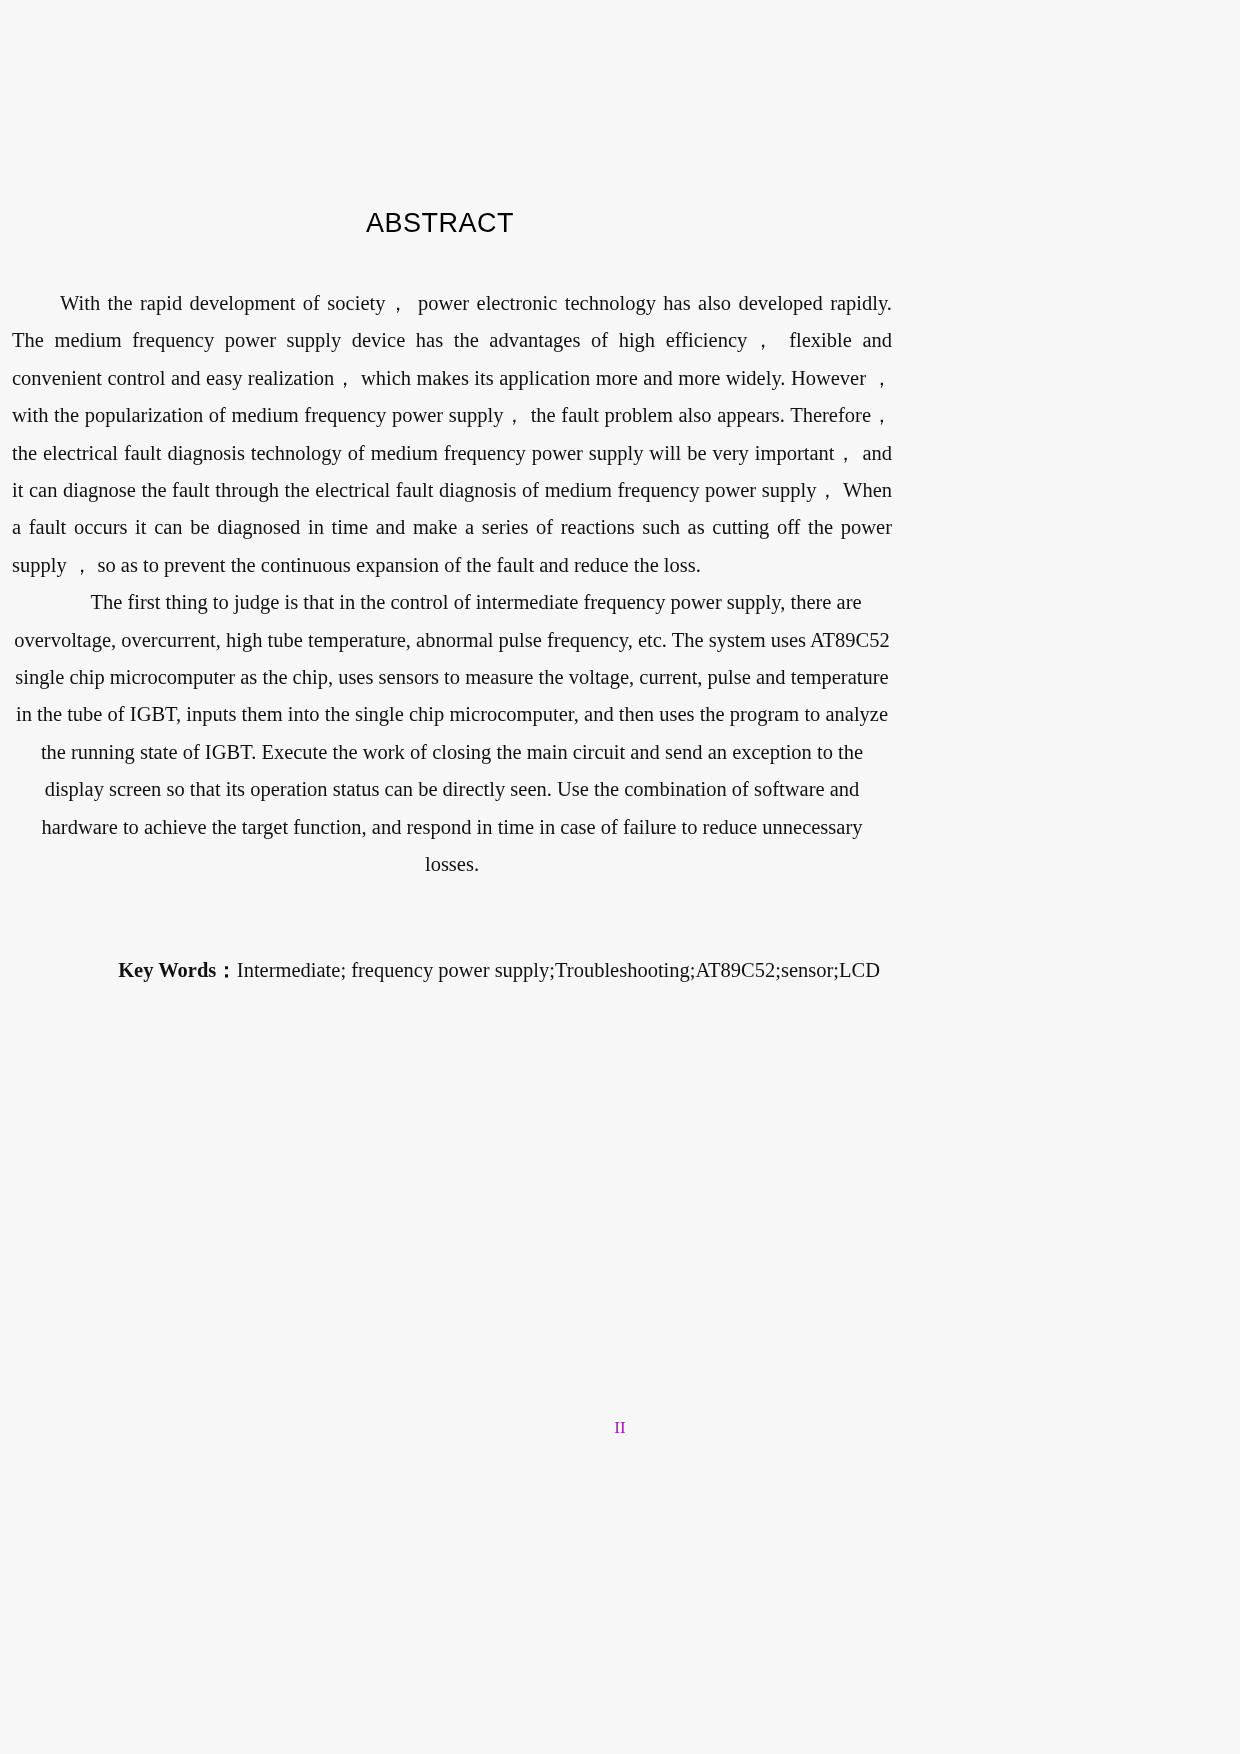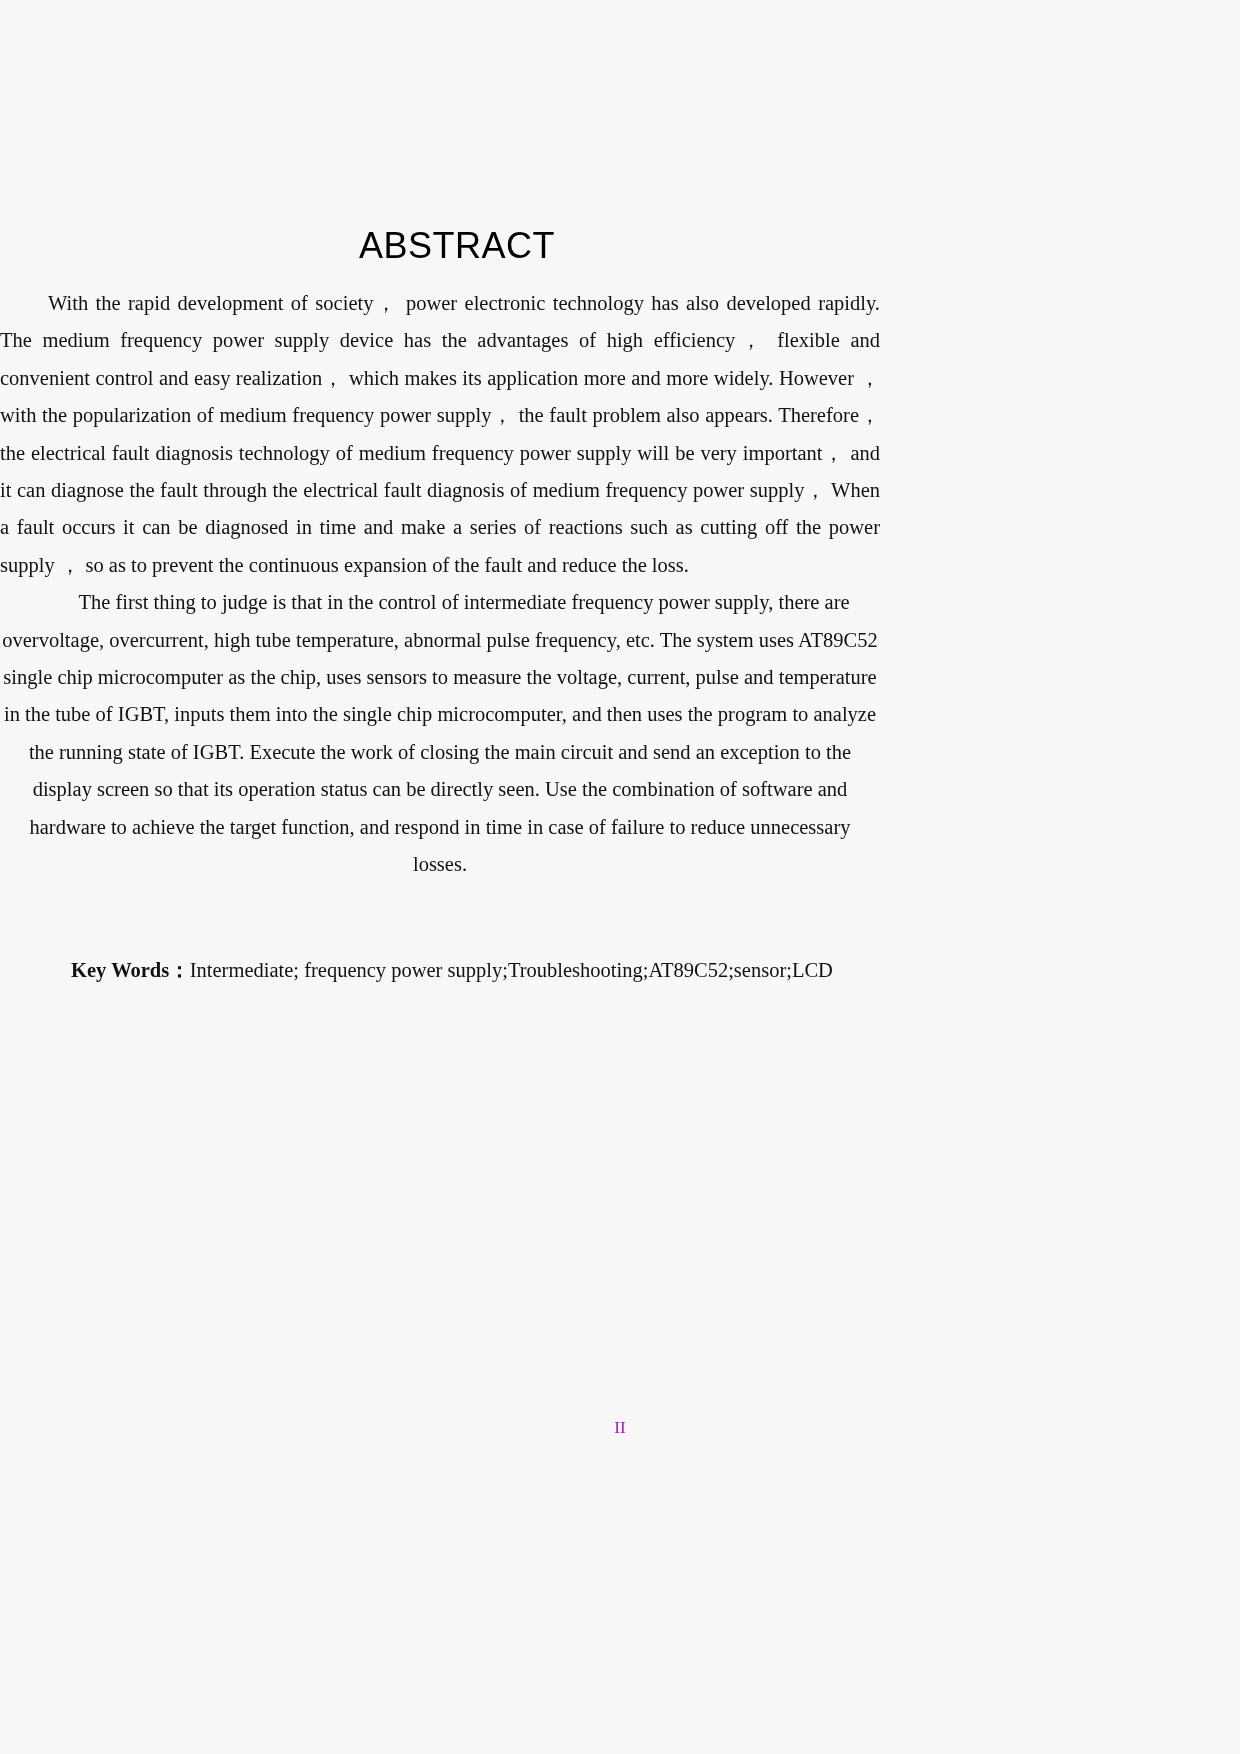--- a/index.html
+++ b/index.html
@@ -11,63 +11,63 @@
     position: relative;
     width: 1240px;
     height: 1754px;
     background: #f7f7f7;
     margin: 0 auto;
     overflow: hidden;
     box-sizing: border-box;
   }
   .doc-title {
     font-family: "Liberation Sans", "DejaVu Sans", sans-serif;
-    font-size: 36px;
+    font-size: 27px;
     font-weight: 400;
     color: #000000;
     text-align: center;
-    margin: 17px;
+    margin: 0;
     padding: 0;
     position: absolute;
     left: 0;
     top: 208px;
     width: 880px;
     letter-spacing: 0.5px;
   }
   .body-block {
     position: absolute;
-    left: 0;
+    left: 12px;
     top: 285px;
     width: 880px;
     font-family: "Liberation Serif", "DejaVu Serif", serif;
     font-size: 20.5px;
     color: #111111;
     line-height: 37.4px;
   }
   p.para {
     margin: 0;
     padding: 0;
     text-align: justify;
     text-justify: inter-word;
     text-indent: 48px;
     font-family: "Liberation Serif", "DejaVu Serif", serif;
   }
   p.para.last-free {
     text-align: center;
   }
   .keywords {
     position: absolute;
-    left: 12px;
+    left: 0;
     top: 955px;
     width: 880px;
     font-family: "Liberation Serif", "DejaVu Serif", serif;
     font-size: 20.5px;
     color: #111111;
     line-height: 30px;
-    text-align: center;
+    text-align: right;
   }
   .kw-label {
     font-weight: bold;
   }
   .kw-value {
     font-weight: normal;
   }
   .page-number {
     position: absolute;
     left: 0;

